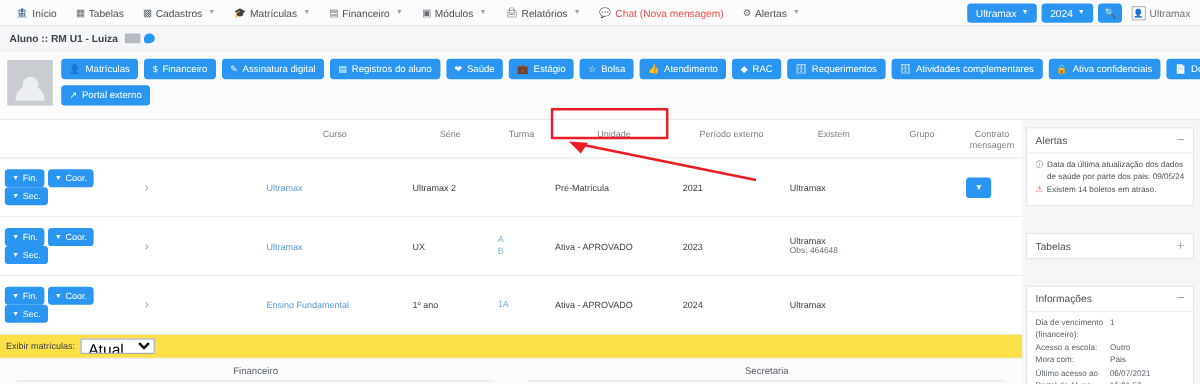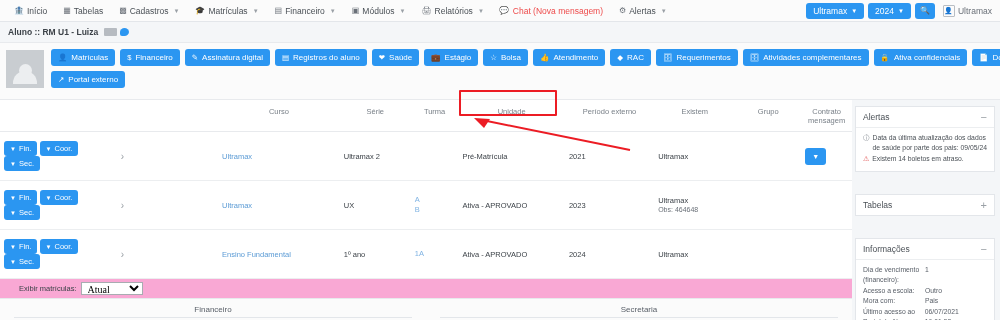--- a/index.html
+++ b/index.html
@@ -117,26 +117,26 @@
   .chev { color: #9aa0a6; font-size: 10px; }
   .lnk { color: #5b9bd5; cursor: pointer; }
   .turma-lnk { color: #7fb3e3; cursor: pointer; display: block; line-height: 1.35; }
   .sq-drop {
     background: #2b96f1; color: #fff; border-radius: 3px; width: 21px; height: 17px;
     display: flex; align-items: center; justify-content: center; font-size: 7px; cursor: pointer;
   }
   .obs { color: #6a7078; font-size: 7px; line-height: 1.3; }
 
   .exibir {
-    display: flex; align-items: center; gap: 4px; padding: 3px 19px;
+    display: flex; align-items: center; gap: 4px; padding: 3px 5px;
     font-size: 7.5px; color: #3c4248; border-bottom: 1px solid #e8eaed;
-    background: #f9a8d4;
+    background: #fde047;
   }
   .exibir select {
-    font-size: 10px; font-family: Liberation Serif, serif;
+    font-size: 13px; font-family: Liberation Sans, sans-serif;
     border: 1px solid #a8acb1; background: #fff; padding: 0 2px; height: 13px; width: 62px;
   }
 
   
   .panels { display: flex; background: #fbfbfb; padding: 6px 0 0 0; }
   .panel { flex: 1; padding: 0 14px; }
   .panel-head {
     text-align: center; font-size: 8px; color: #5a6069; padding-bottom: 3px;
     border-bottom: 1px solid #e3e6ea; margin-bottom: 5px;
   }

